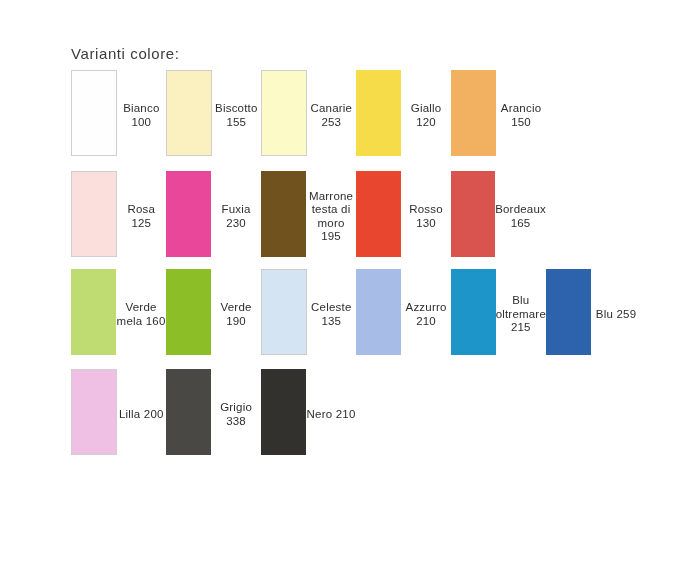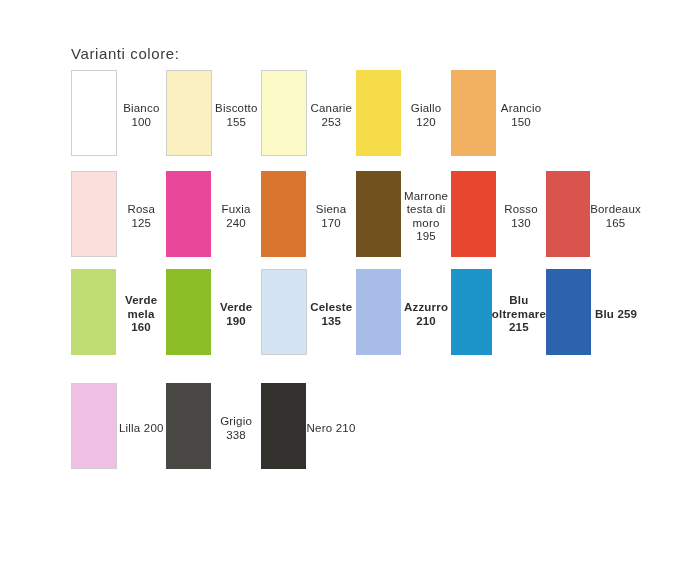--- a/index.html
+++ b/index.html
@@ -57,21 +57,21 @@
     margin-top: 5px;
     width: 95px;
     text-align: center;
     font-size: 11.5px;
     line-height: 13.5px;
     color: #2e2e2e;
     letter-spacing: 0.2px;
   }
   .row-gap-1 { margin-bottom: 15px; }
   .row-gap-2 { margin-bottom: 12px; }
-  .row-gap-3 { margin-bottom: 28px; font-weight: bold; }
+  .row-gap-3 { margin-bottom: 14px; }
 </style>
 </head>
 <body>
 
 <div id="page">
 
   <div id="title">Varianti colore:</div>
 
   <div id="grid">
       <div class="swatch-row row-gap-1">
@@ -96,25 +96,21 @@
           <div class="swatch-label">Arancio  150</div>
         </div>
       </div>
       <div class="swatch-row row-gap-2">
         <div class="swatch-cell">
           <div class="swatch-chip bordered" style="background: rgb(251, 223, 221);"></div>
           <div class="swatch-label">Rosa  125</div>
         </div>
         <div class="swatch-cell">
           <div class="swatch-chip" style="background: rgb(232, 71, 154);"></div>
-          <div class="swatch-label">Fuxia  240</div>
-        </div>
-        <div class="swatch-cell">
-          <div class="swatch-chip" style="background: rgb(217, 117, 47);"></div>
-          <div class="swatch-label">Siena  170</div>
+          <div class="swatch-label">Fuxia  230</div>
         </div>
         <div class="swatch-cell">
           <div class="swatch-chip" style="background: rgb(112, 82, 31);"></div>
           <div class="swatch-label">Marrone testa di moro 195</div>
         </div>
         <div class="swatch-cell">
           <div class="swatch-chip" style="background: rgb(232, 70, 47);"></div>
           <div class="swatch-label">Rosso  130</div>
         </div>
         <div class="swatch-cell">

